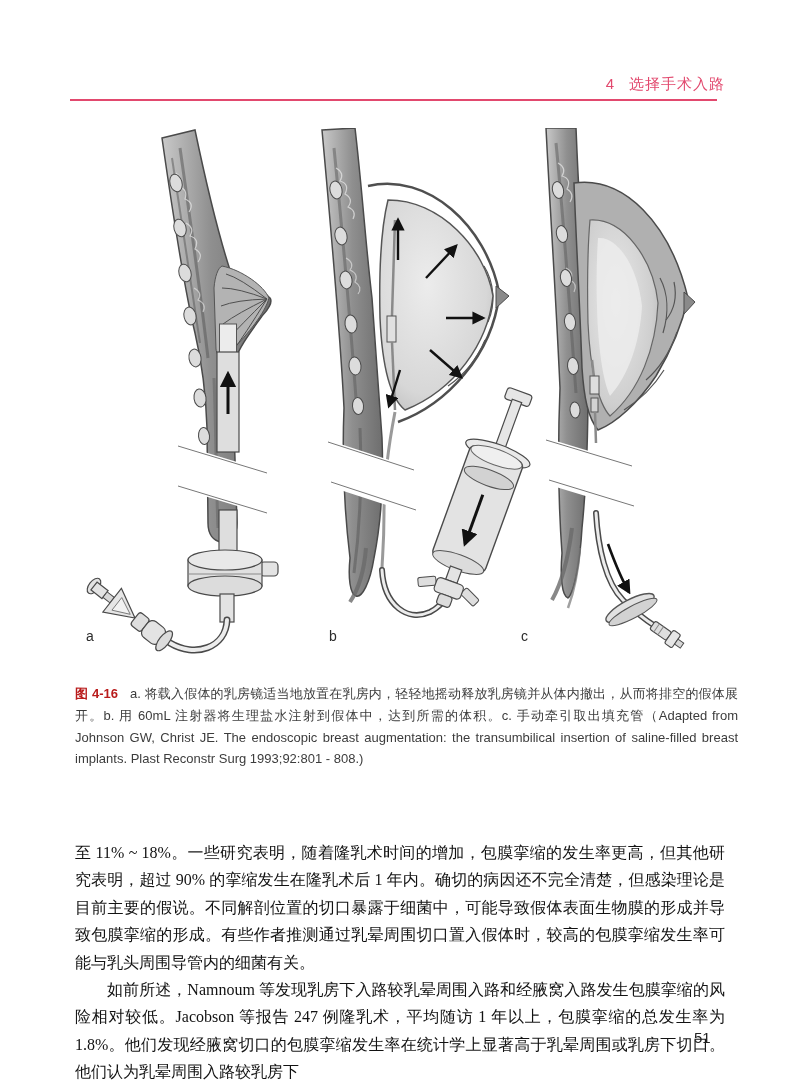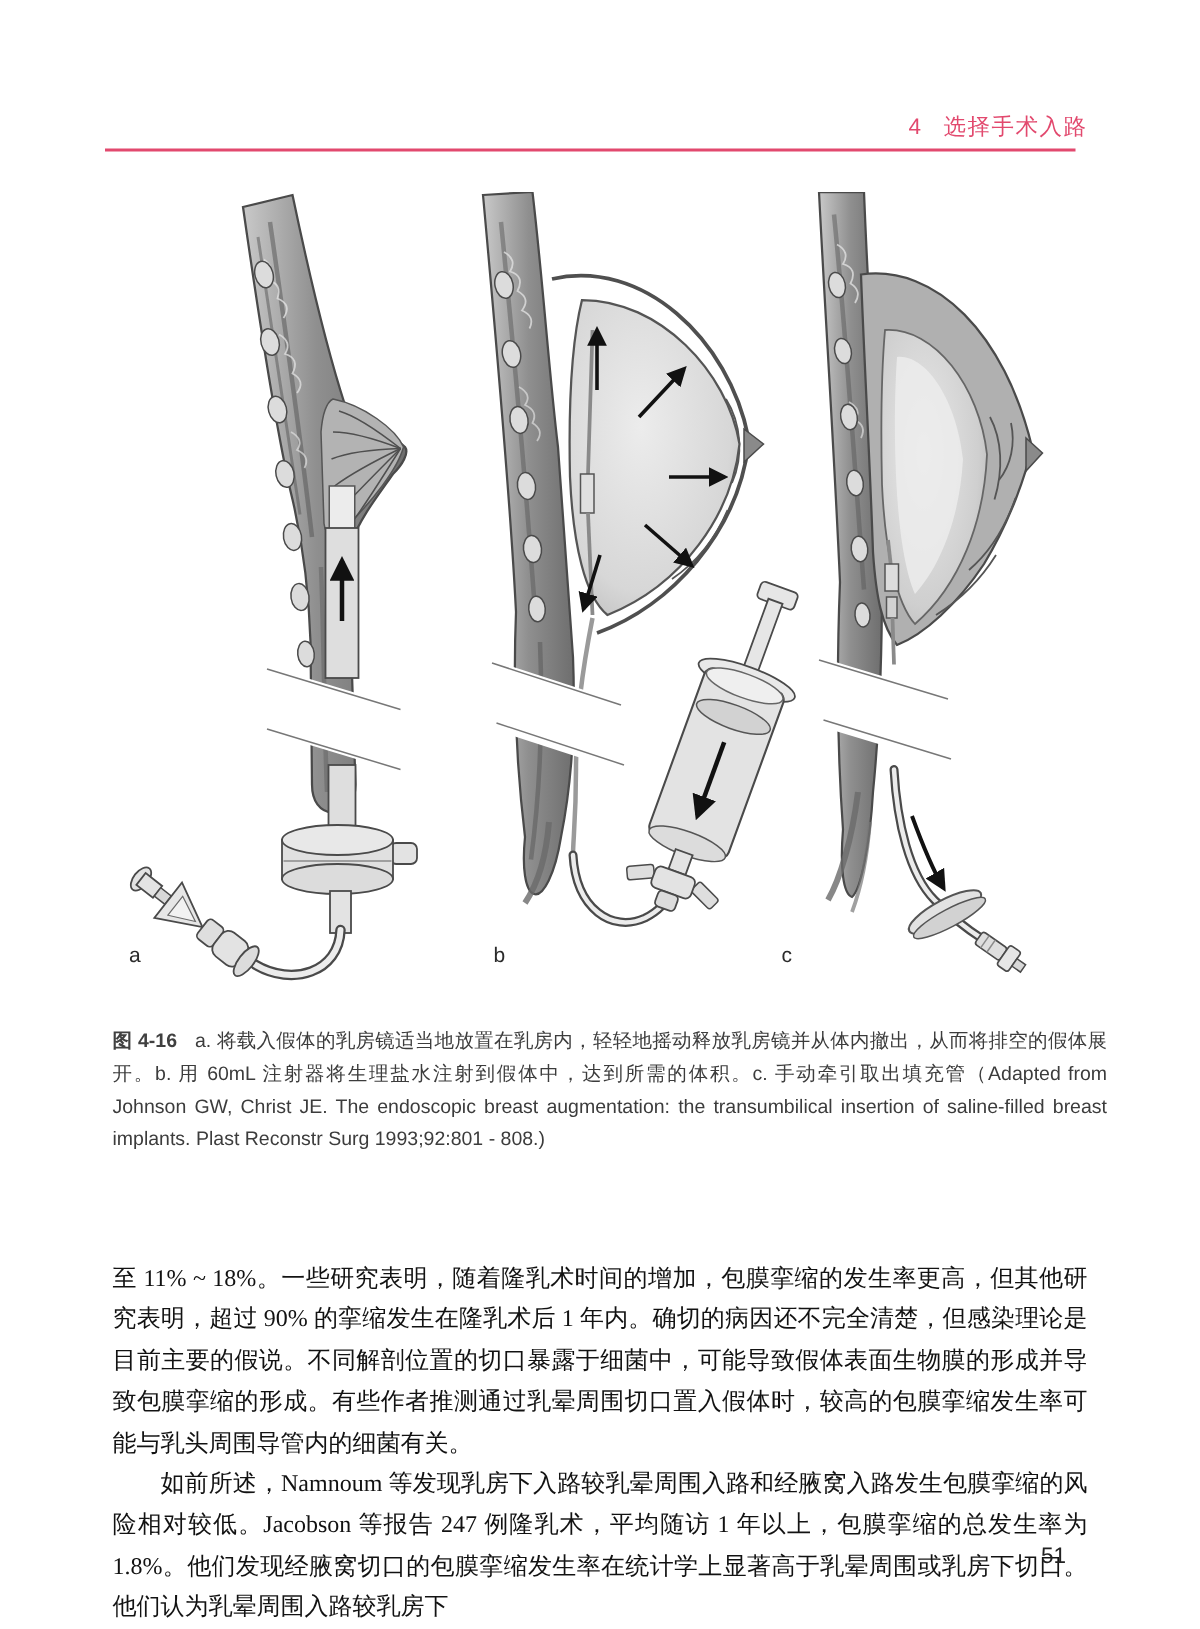--- a/index.html
+++ b/index.html
@@ -18,21 +18,21 @@
   .panel-c{left:448px;}
   .plabel{position:absolute;font-family:"Liberation Sans","DejaVu Sans",sans-serif;
         font-size:14px;color:#2b2b2b;}
   .plabel-a{left:6px;top:500px;}
   .plabel-b{left:249px;top:500px;}
   .plabel-c{left:441px;top:500px;}
   
   .caption{position:absolute;top:650px;left:75px;width:663px;
         font-family:"Liberation Sans","DejaVu Sans",sans-serif;
         font-size:13px;line-height:21.8px;color:#3c3c3c;text-align:justify;}
-  .figlabel{color:#404040;font-weight:bold;margin-right:12px;}
+  .figlabel{color:#b91c1c;font-weight:bold;margin-right:12px;}
   
   .body-text{position:absolute;top:806px;left:75px;width:650px;
         font-size:16px;line-height:27.4px;color:#121212;text-align:justify;}
   .body-text p{margin:0;}
   .body-text p.indent{text-indent:2em;}
   
   .page-number{position:absolute;top:996px;left:694px;
         font-family:"Liberation Sans","DejaVu Sans",sans-serif;font-size:15px;color:#222;}
   svg{display:block;}
 </style>

